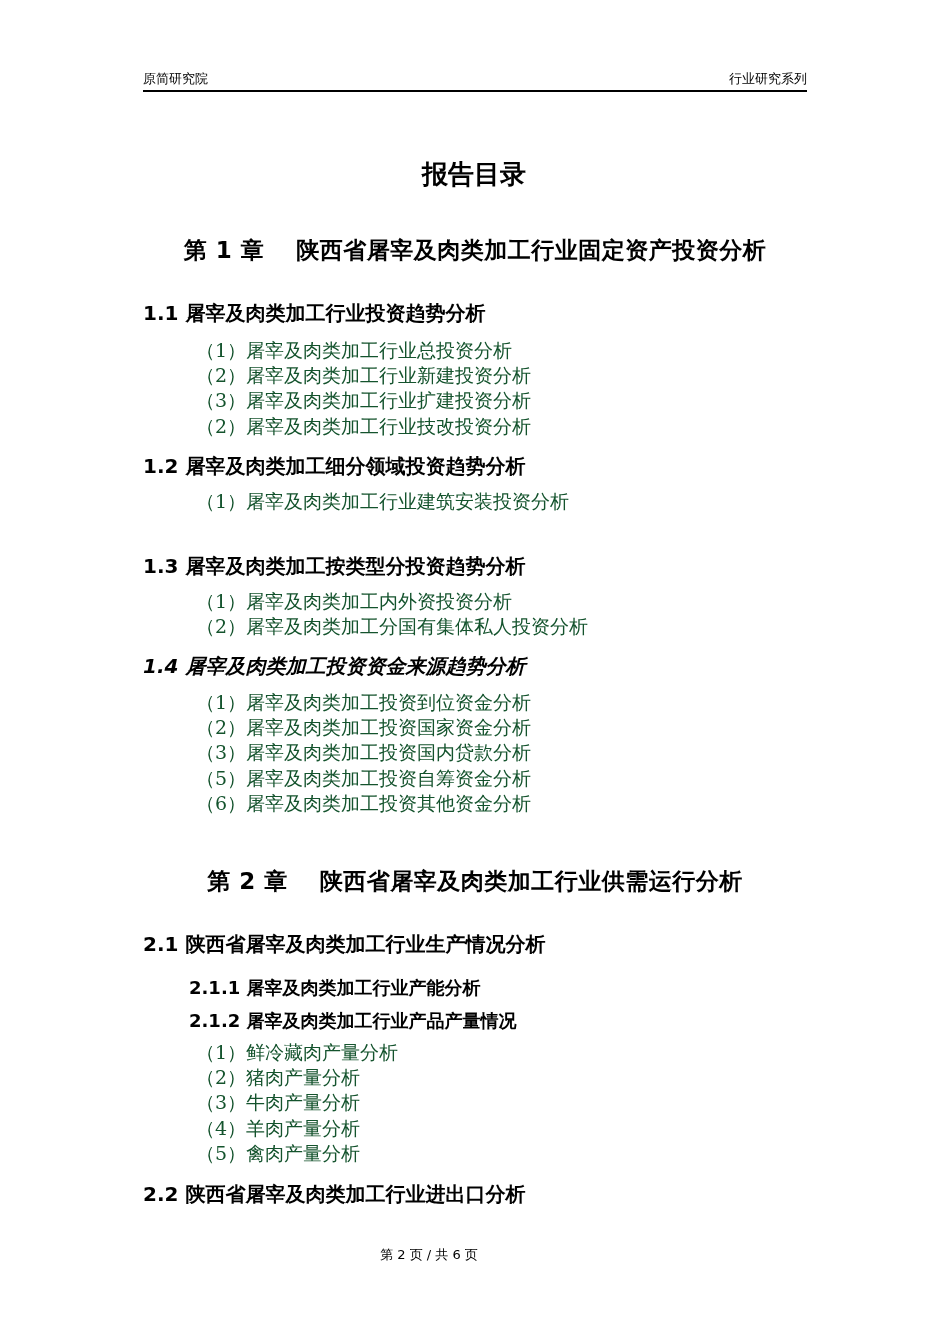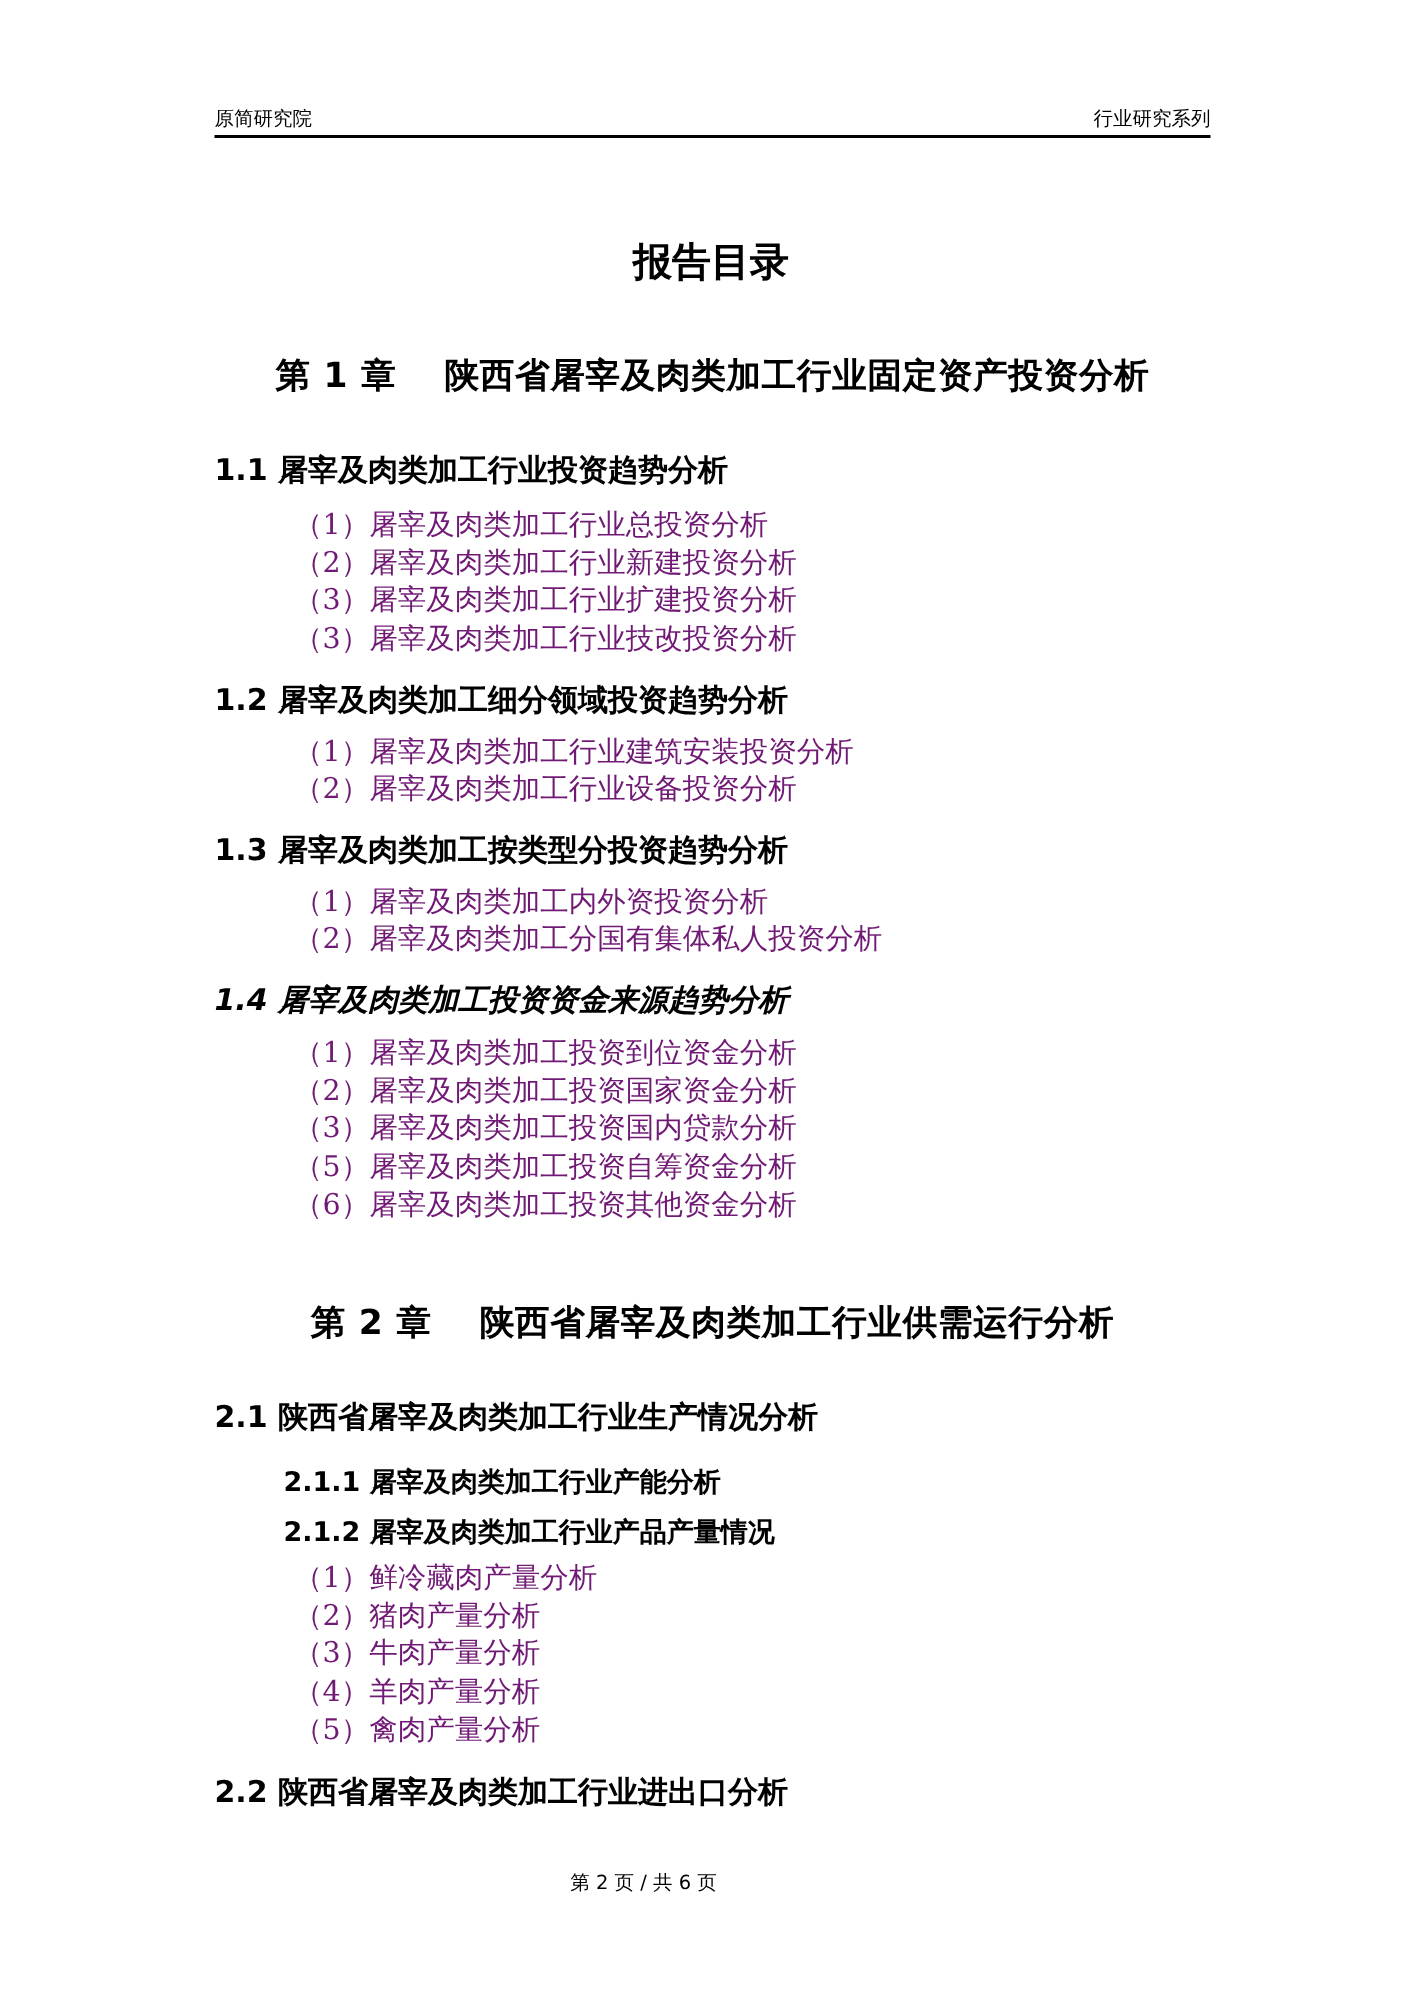--- a/index.html
+++ b/index.html
@@ -4,48 +4,47 @@
   <style>
     html, body { margin: 0; padding: 0; background: #ffffff; }
     body { width: 950px; height: 1344px; position: relative; overflow: hidden; color: #000; }
     .hdr { position: absolute; top: 70px; left: 143px; width: 664px; height: 20px; border-bottom: 2px solid #000; font-family: "DejaVu Sans", sans-serif; font-size: 13px; }
     .hdr .l { position: absolute; left: 0; top: 0; }
     .hdr .r { position: absolute; right: 0; top: 0; }
     .title { position: absolute; top: 157px; left: 0; width: 948px; text-align: center; font-family: "DejaVu Sans", sans-serif; font-weight: bold; font-size: 26px; }
     .chap { position: absolute; left: 0; width: 950px; text-align: center; font-family: "DejaVu Sans", sans-serif; font-weight: bold; font-size: 23px; letter-spacing: 0.5px; }
     .sec { position: absolute; left: 143px; font-family: "DejaVu Sans", sans-serif; font-weight: bold; font-size: 20px; }
     .sub2 { position: absolute; left: 189px; font-family: "DejaVu Sans", sans-serif; font-weight: bold; font-size: 18px; }
-    .items { position: absolute; left: 196px; font-family: "DejaVu Serif", serif; font-size: 19px; line-height: 25.2px; color: #701a75; }
+    .items { position: absolute; left: 196px; font-family: "DejaVu Serif", serif; font-size: 19px; line-height: 25.2px; color: #14532d; }
     .items div { white-space: nowrap; }
     .footer { position: absolute; top: 1246px; left: 0; width: 858px; text-align: center; font-family: "DejaVu Sans", sans-serif; font-size: 13px; }
   </style>
 </head>
 <body>
 
 <div class="hdr">
   <span class="l">原简研究院</span>
   <span class="r">行业研究系列</span>
 </div>
 
 <div class="title">报告目录</div>
 
 <div class="chap" style="top:235px;">第 1 章　 陕西省屠宰及肉类加工行业固定资产投资分析</div>
 
 <div class="sec" style="top:300px;">1.1 屠宰及肉类加工行业投资趋势分析</div>
 <div class="items" style="top:338px;">
   <div>（1）屠宰及肉类加工行业总投资分析</div>
   <div>（2）屠宰及肉类加工行业新建投资分析</div>
   <div>（3）屠宰及肉类加工行业扩建投资分析</div>
-  <div>（3）屠宰及肉类加工行业技改投资分析</div>
+  <div>（2）屠宰及肉类加工行业技改投资分析</div>
 </div>
 
 <div class="sec" style="top:453px;">1.2 屠宰及肉类加工细分领域投资趋势分析</div>
 <div class="items" style="top:489px;">
   <div>（1）屠宰及肉类加工行业建筑安装投资分析</div>
-  <div>（2）屠宰及肉类加工行业设备投资分析</div>
 </div>
 
 <div class="sec" style="top:553px;">1.3 屠宰及肉类加工按类型分投资趋势分析</div>
 <div class="items" style="top:589px;">
   <div>（1）屠宰及肉类加工内外资投资分析</div>
   <div>（2）屠宰及肉类加工分国有集体私人投资分析</div>
 </div>
 
 <div class="sec" style="top:653px;font-style:italic;">1.4 屠宰及肉类加工投资资金来源趋势分析</div>
 <div class="items" style="top:690px;">

